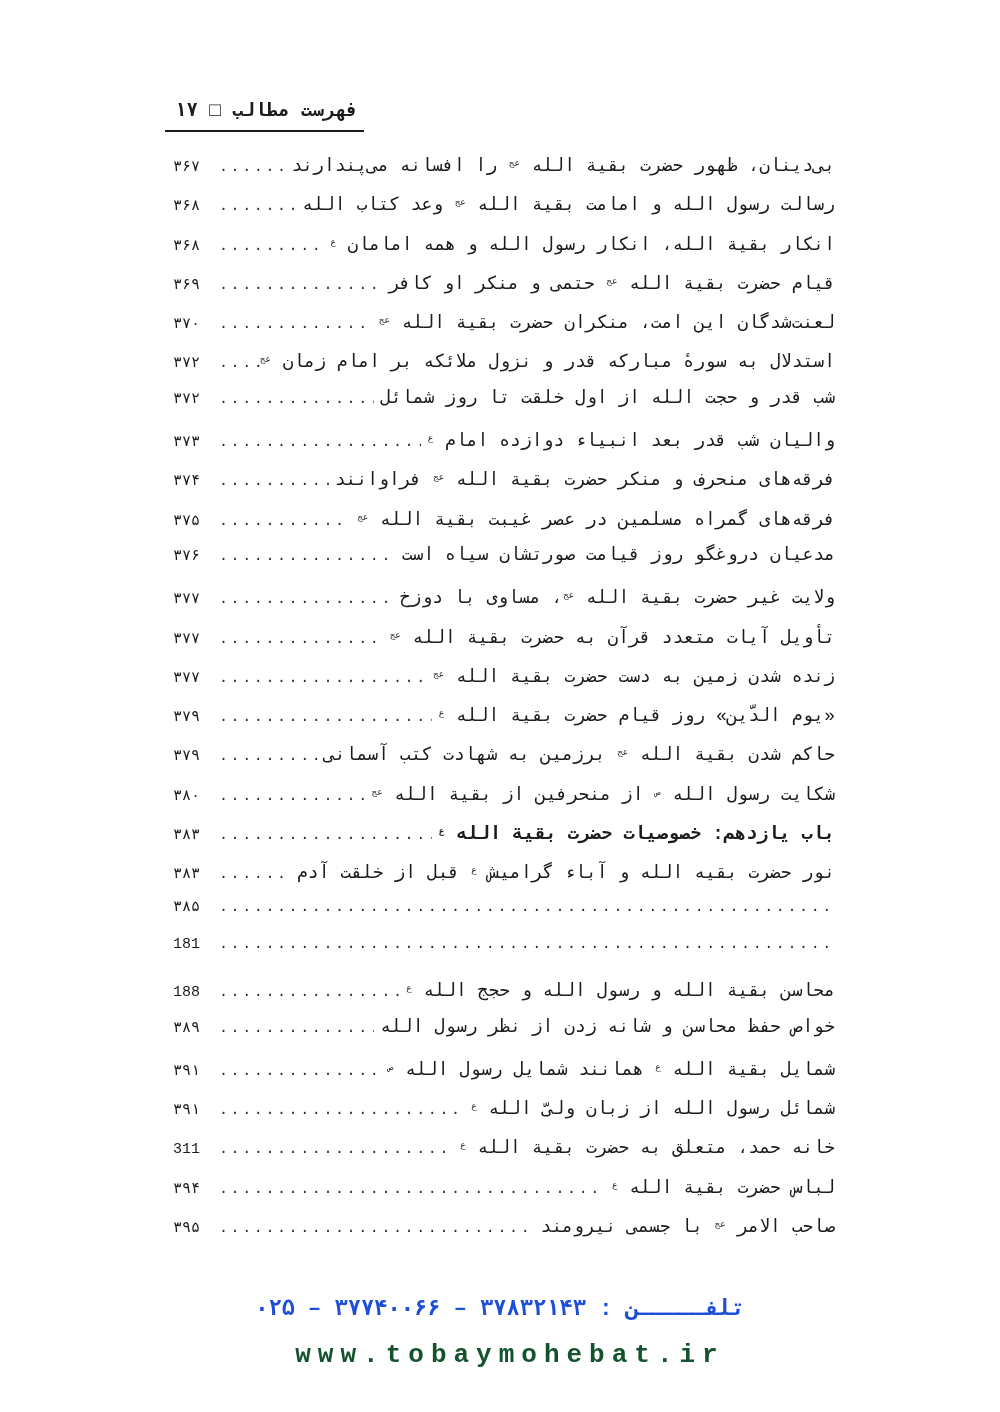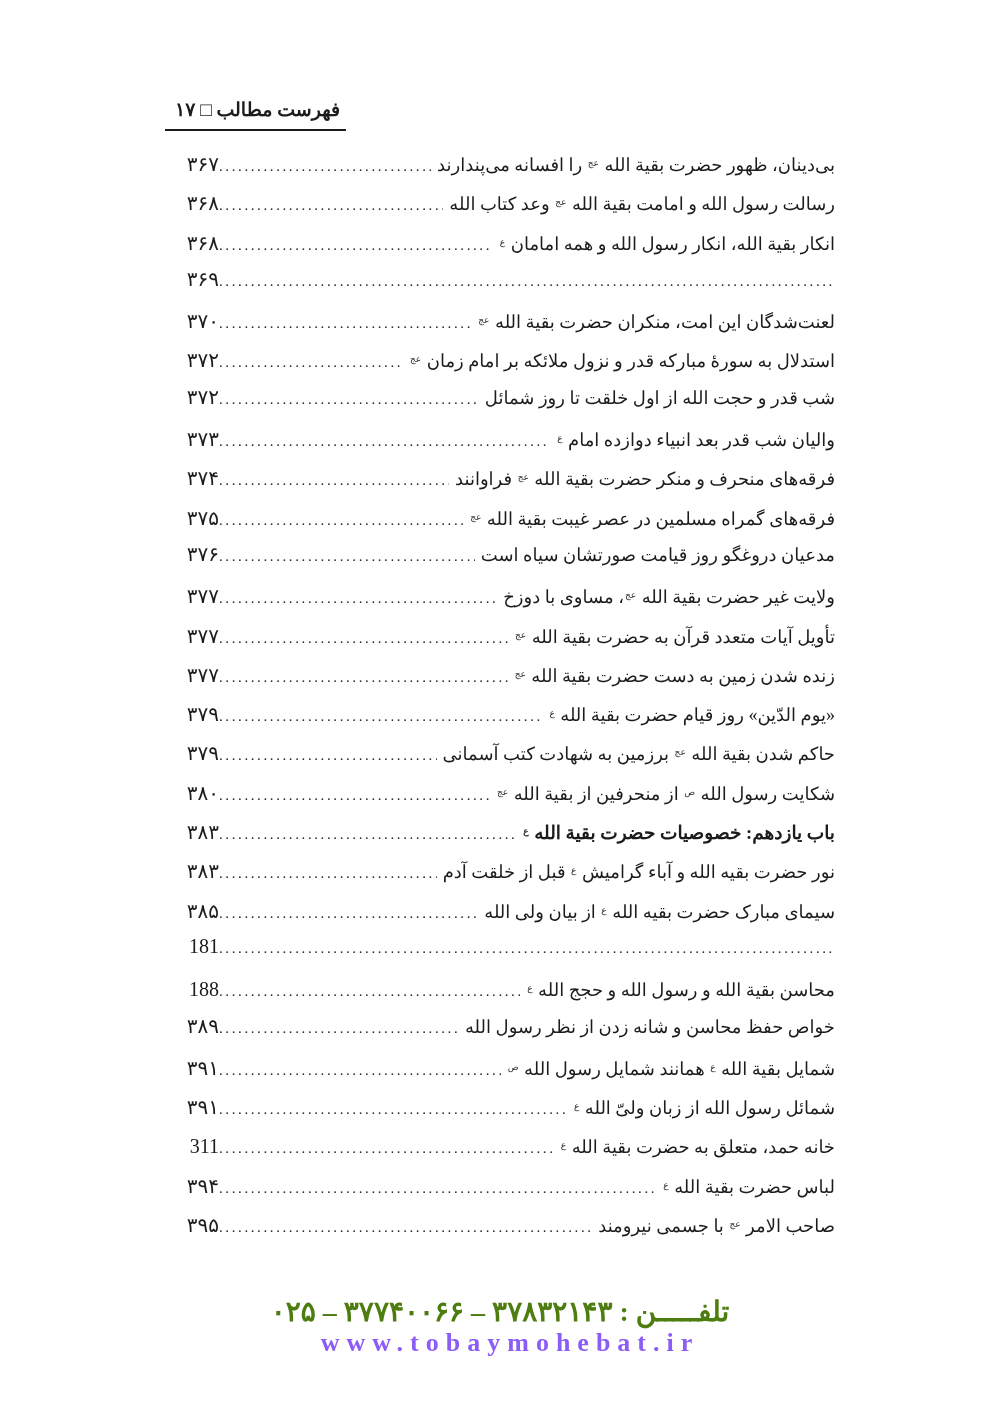--- a/index.html
+++ b/index.html
@@ -2,21 +2,21 @@
 <html lang="fa" dir="rtl"><head>
 <meta charset="utf-8">
 <style>
   html,body{margin:0;padding:0;background:#e8e8e8;}
   .page{
     position:relative;
     width:1000px;height:1412px;
     margin:0 auto;
     background:#ffffff;
     color:#1c1c1c;
-    font-family:Liberation Serif, serif;
+    font-family:Liberation Mono, monospace;
     overflow:hidden;
     box-sizing:border-box;
     padding:98px 165px 0 165px;
     direction:rtl;
   }
   
   .head-wrap{ text-align:left; }
   .running-head{
     display:inline-block;
     direction:rtl;
@@ -58,45 +58,45 @@
     font-size:15px;
     letter-spacing:2.6px;
     color:#2a2a2a;
     direction:ltr;
     text-align:left;
   }
   .page-num{
     flex:0 0 auto;
     min-width:46px;
     margin-inline-start:8px;
-    font-size:20px;
-    text-align:right;
+    font-size:15px;
+    text-align:left;
     direction:ltr;
   }
   
   .footer{
     position:absolute;
     left:0;right:0;
     top:1295px;
     text-align:center;
     direction:rtl;
   }
   .phone-line{
-    font-size:28px;
+    font-size:22px;
     font-weight:bold;
     letter-spacing:1.5px;
-    color:#4d7c0f;
+    color:#1d4ed8;
   }
   .site-line{
-    margin-top:0;
+    margin-top:18px;
     font-size:26px;
     font-weight:bold;
     letter-spacing:7px;
     direction:ltr;
-    color:#8b5cf6;
+    color:#14532d;
     padding-left:20px;
   }
 </style>
 </head>
 <body>
 
 <div class="page">
 
   <div class="head-wrap">
     <span class="running-head">فهرست مطالب □ ۱۷</span>
@@ -115,20 +115,21 @@
     <span class="page-num">۳۶۸</span>
   </div>
 
   <div class="row">
     <span class="title">انکار بقیة الله، انکار رسول الله و همه امامان <span class="hon">ع</span></span>
     <span class="leader">............................................................................................................................................................................................................................</span>
     <span class="page-num">۳۶۸</span>
   </div>
 
   <div class="row">
+    <span class="title">قیام حضرت بقیة الله <span class="hon">عج</span> حتمی و منکر او کافر</span>
     <span class="leader">............................................................................................................................................................................................................................</span>
     <span class="page-num">۳۶۹</span>
   </div>
 
   <div class="row">
     <span class="title">لعنت‌شدگان این امت، منکران حضرت بقیة الله <span class="hon">عج</span></span>
     <span class="leader">............................................................................................................................................................................................................................</span>
     <span class="page-num">۳۷۰</span>
   </div>
 
@@ -210,21 +211,20 @@
     <span class="page-num">۳۸۳</span>
   </div>
 
   <div class="row">
     <span class="title">نور حضرت بقیه الله و آباء گرامیش <span class="hon">ع</span> قبل از خلقت آدم</span>
     <span class="leader">............................................................................................................................................................................................................................</span>
     <span class="page-num">۳۸۳</span>
   </div>
 
   <div class="row">
-    <span class="title">سیمای مبارک حضرت بقیه الله <span class="hon">ع</span> از بیان ولی الله</span>
     <span class="leader">............................................................................................................................................................................................................................</span>
     <span class="page-num">۳۸۵</span>
   </div>
 
   <div class="row">
     <span class="leader">............................................................................................................................................................................................................................</span>
     <span class="page-num">181</span>
   </div>
 
   <div class="row">

